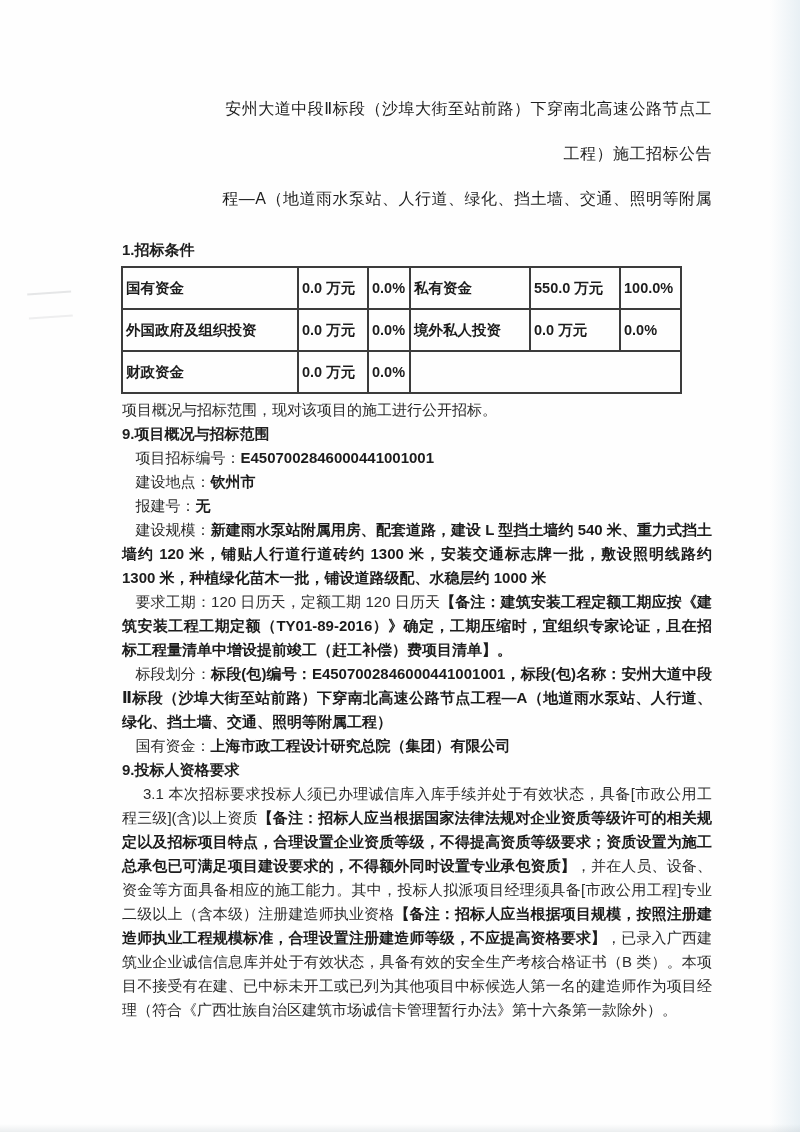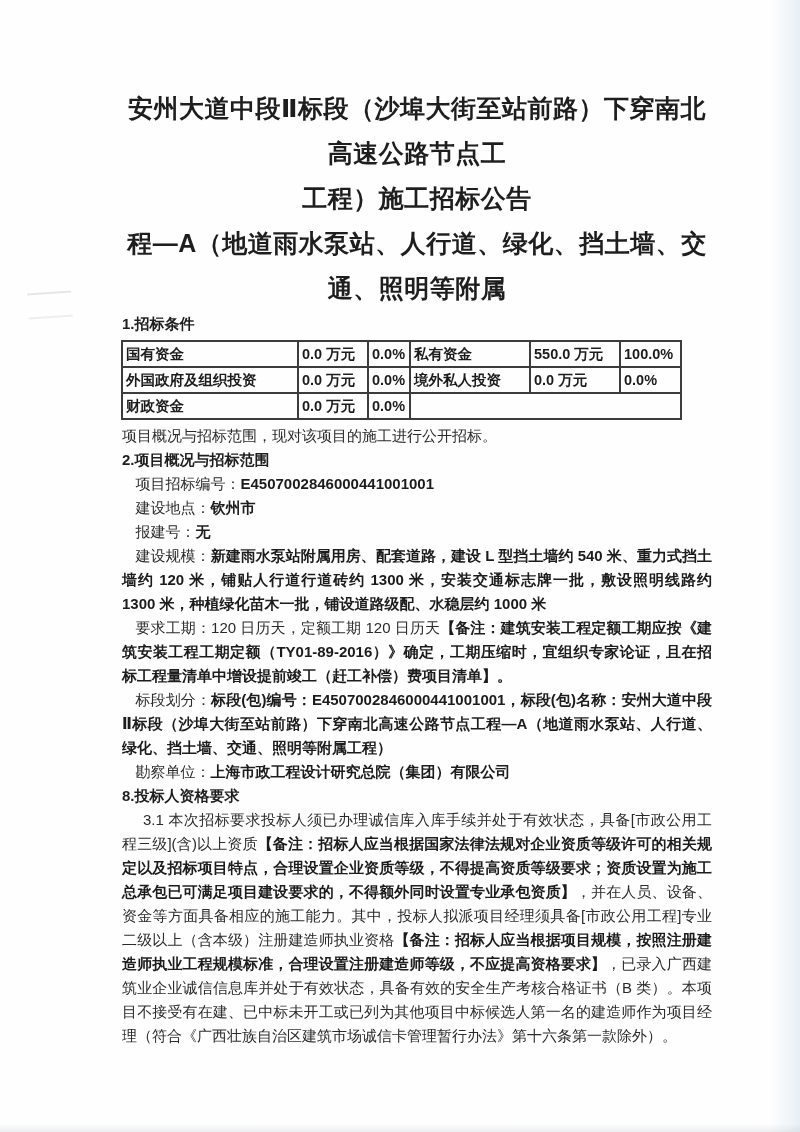--- a/index.html
+++ b/index.html
@@ -32,23 +32,23 @@
     transform:rotate(-4deg);
     pointer-events:none;
   }
   .content{
     position:absolute;
     left:122px; top:0;
     width:590px;
   }
   .doc-title{
     margin-top:86px;
-    text-align:center;
-    font-size:25px;
-    font-weight:bold;
+    text-align:right;
+    font-size:16px;
+    font-weight:normal;
     line-height:45px;
     color:#1e1e1e;
     letter-spacing:0.5px;
   }
   .body-text{
     font-size:15px;
     line-height:24px;
     text-align:justify;
   }
   .sec-heading{
@@ -67,25 +67,25 @@
     table-layout:fixed;
     width:561px;
     margin:4px 0 4px -1px;
     font-size:14.5px;
     font-weight:bold;
     color:#1c1c1c;
   }
   table.funding td{
     border:2px solid #3c3c3c;
     height:24px;
-    padding:0 3px;
+    padding:8px 3px;
     overflow:hidden;
     white-space:nowrap;
   }
-  .mt-head{margin-top:1px;}
+  .mt-head{margin-top:17px;}
 </style>
 </head>
 <body>
 
 <div class="page">
   <div class="scan-edge-right"></div>
   <div class="scan-edge-bottom"></div>
   <div class="scan-smudge"></div>
 
   <div class="content">
@@ -131,29 +131,29 @@
           <td>财政资金</td>
           <td>0.0 万元</td>
           <td>0.0%</td>
           <td colspan="3"></td>
         </tr>
       </tbody>
         </table>
 
       <p class="para">项目概况与招标范围，现对该项目的施工进行公开招标。</p>
 
-      <h2 class="sec-heading">2.项目概况与招标范围</h2>
+      <h2 class="sec-heading">9.项目概况与招标范围</h2>
 
       <p class="para indent-sm"><span>项目招标编号：</span><span class="b">E4507002846000441001001</span></p>
       <p class="para indent-sm"><span>建设地点：</span><span class="b">钦州市</span></p>
       <p class="para indent-sm"><span>报建号：</span><span class="b">无</span></p>
       <p class="para indent-sm"><span>建设规模：</span><span class="b">新建雨水泵站附属用房、配套道路，建设 L 型挡土墙约 540 米、重力式挡土墙约 120 米，铺贴人行道行道砖约 1300 米，安装交通标志牌一批，敷设照明线路约 1300 米，种植绿化苗木一批，铺设道路级配、水稳层约 1000 米</span></p>
       <p class="para indent-sm"><span>要求工期：</span><span>120 日历天，定额工期 120 日历天</span><span class="b">【备注：建筑安装工程定额工期应按《建筑安装工程工期定额（TY01-89-2016）》确定，工期压缩时，宜组织专家论证，且在招标工程量清单中增设提前竣工（赶工补偿）费项目清单】。</span></p>
       <p class="para indent-sm"><span>标段划分：</span><span class="b">标段(包)编号：E4507002846000441001001，标段(包)名称：安州大道中段Ⅱ标段（沙埠大街至站前路）下穿南北高速公路节点工程—A（地道雨水泵站、人行道、绿化、挡土墙、交通、照明等附属工程）</span></p>
-      <p class="para indent-sm"><span>勘察单位：</span><span class="b">上海市政工程设计研究总院（集团）有限公司</span></p>
+      <p class="para indent-sm"><span>国有资金：</span><span class="b">上海市政工程设计研究总院（集团）有限公司</span></p>
 
-      <h2 class="sec-heading">8.投标人资格要求</h2>
+      <h2 class="sec-heading">9.投标人资格要求</h2>
 
       <p class="para indent-lg"><span>3.1 本次招标要求投标人须已办理诚信库入库手续并处于有效状态，具备[市政公用工程三级](含)以上资质</span><span class="b">【备注：招标人应当根据国家法律法规对企业资质等级许可的相关规定以及招标项目特点，合理设置企业资质等级，不得提高资质等级要求；资质设置为施工总承包已可满足项目建设要求的，不得额外同时设置专业承包资质】</span><span>，并在人员、设备、资金等方面具备相应的施工能力。其中，投标人拟派项目经理须具备[市政公用工程]专业二级以上（含本级）注册建造师执业资格</span><span class="b">【备注：招标人应当根据项目规模，按照注册建造师执业工程规模标准，合理设置注册建造师等级，不应提高资格要求】</span><span>，已录入广西建筑业企业诚信信息库并处于有效状态，具备有效的安全生产考核合格证书（B 类）。本项目不接受有在建、已中标未开工或已列为其他项目中标候选人第一名的建造师作为项目经理（符合《广西壮族自治区建筑市场诚信卡管理暂行办法》第十六条第一款除外）。</span></p>
 
     </div>
   </div>
 </div>
 
 </body></html>

